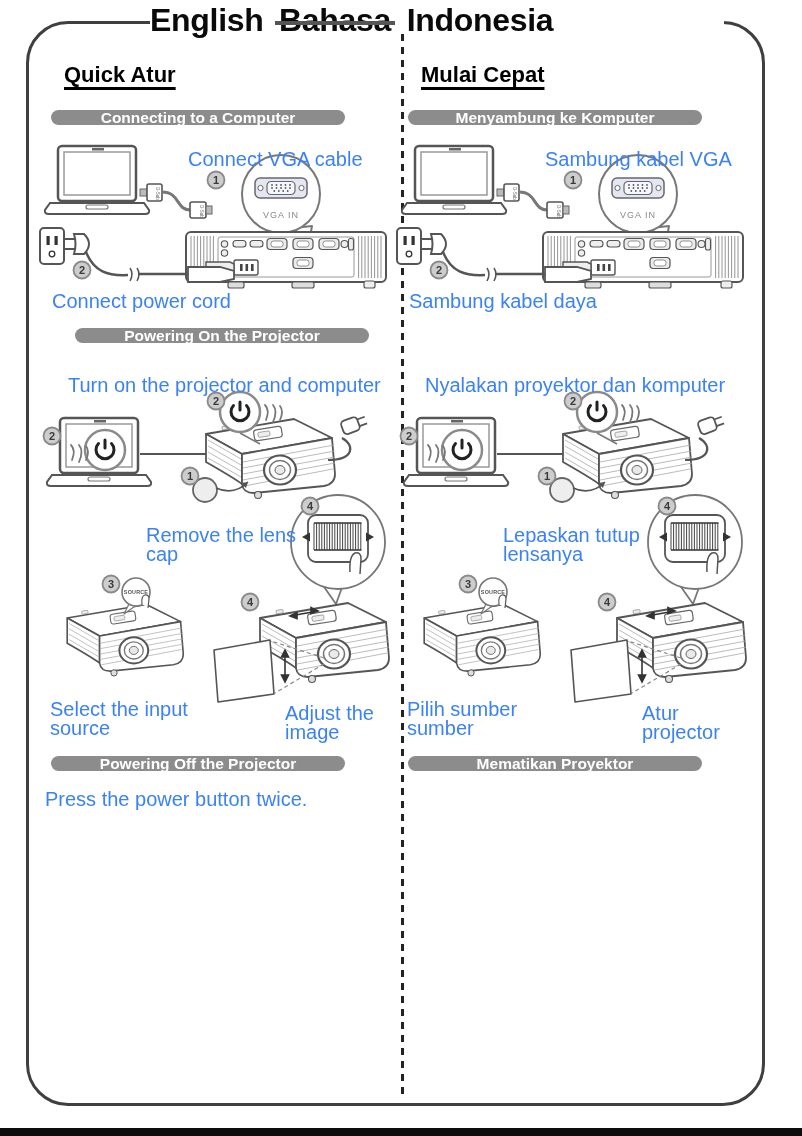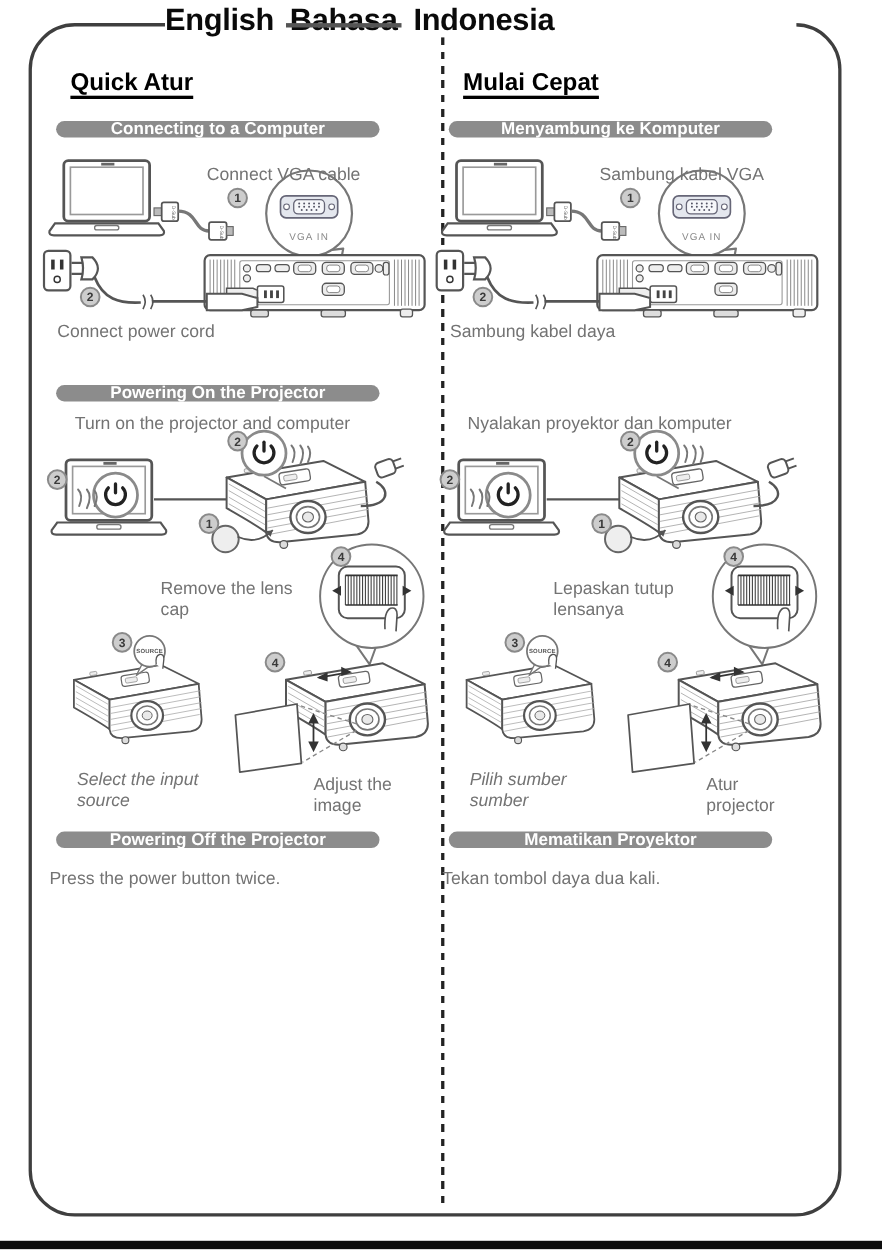--- a/index.html
+++ b/index.html
@@ -3,50 +3,50 @@
 <meta charset="utf-8">
 <style>
   html,body { margin:0; padding:0; background:#fff; }
   .page { position:relative; width:802px; height:1136px; background:#fff;
           font-family:"Liberation Sans", sans-serif; overflow:hidden; }
 
   .page-box { position:absolute; left:26px; top:21px; width:733px; height:1079px;
               border:3px solid var(--border,#3f3f3f); border-radius:42px; }
   .title-mask { position:absolute; left:150px; top:19px; width:574px; height:8px;
                 background:#fff; z-index:2; }
-  .page-title { position:absolute; left:150px; top:2px; z-index:3; font-size:28px;
+  .page-title { position:absolute; left:150px; top:2px; z-index:3; font-size:32px;
                 font-weight:bold; color:#0a0a0a; white-space:nowrap; letter-spacing:-0.3px; }
   .page-title .w { display:inline-block; }
   .page-title .strike { position:relative; margin:0 7px; }
   .page-title .strike::after { content:""; position:absolute; left:-4px; right:-4px;
                 top:19px; height:3.5px; background:#555; }
 
   .divider { position:absolute; left:401px; top:34px; width:3px; height:1066px; z-index:1;
              background:repeating-linear-gradient(to bottom,#222 0 7px,transparent 7px 13px); }
   .bottom-bar { position:absolute; left:0; top:1128px; width:802px; height:8px; background:#0d0d0d; }
 
   .column { position:absolute; top:60px; width:360px; height:770px; }
   .col-en { left:38px; } .col-ind { left:395px; }
 
   .col-heading { position:absolute; left:26px; top:2px; font-size:22px; font-weight:bold;
                  color:#000; text-decoration:underline; text-decoration-thickness:2.5px;
                  text-underline-offset:5px; white-space:nowrap; }
   .bar { position:absolute; left:13px; width:294px; height:15px;
          background:var(--header-bar,#8c8c8c); border-radius:9px; color:#fff;
          font-size:15.5px; font-weight:bold; display:flex; align-items:center;
          justify-content:center; white-space:nowrap; z-index:2; }
-  .bar1 { top:50px; } .bar2 { top:290px; } .bar3 { top:696px; }
-
-  .lbl { position:absolute; font-size:16px; color:#737373; line-height:19px;
+  .bar1 { top:50px; } .bar2 { top:268px;margin-left:24px; } .bar3 { top:696px; }
+
+  .lbl { position:absolute; font-size:20px; color:#3b82f6; line-height:19px;
          white-space:nowrap; z-index:3; }
   .lbl-vga    { left:150px; top:90px; }
   .lbl-power  { left:14px;  top:232px; }
   .lbl-turnon { left:30px;  top:316px; }
   .lbl-lens   { left:108px; top:446px;margin-top:20px; }
-  .lbl-source { left:32px;  top:640px;font-style:italic; }
+  .lbl-source { left:12px;  top:640px; }
   .lbl-adjust { left:247px; top:644px; }
   .lbl-off    { left:7px;   top:730px; }
 
   .ill1 { position:absolute; left:0; top:80px;  width:352px; height:154px; z-index:1; }
   .ill2 { position:absolute; left:0; top:328px; width:360px; height:318px; z-index:1; }
 
   svg text { font-family:"Liberation Sans", sans-serif; }
   .stept  { font-size:11px; font-weight:bold; fill:#3a3a3a; text-anchor:middle; }
   .vgain  { font-size:9px; fill:#8a8a8a; text-anchor:middle; letter-spacing:1px; }
   .dsub   { font-size:4.5px; fill:#666; }
@@ -474,16 +474,15 @@
     <div class="lbl lbl-source">
       <div>Pilih sumber</div>
       <div>sumber</div>
     </div>
     <div class="lbl lbl-adjust">
       <div>Atur</div>
       <div>projector</div>
     </div>
 
     <div class="bar bar3">Mematikan Proyektor</div>
-    <div class="lbl lbl-off">Tekan tombol daya dua kali.</div>
   </div>
 
 </div>
 
 </body></html>

